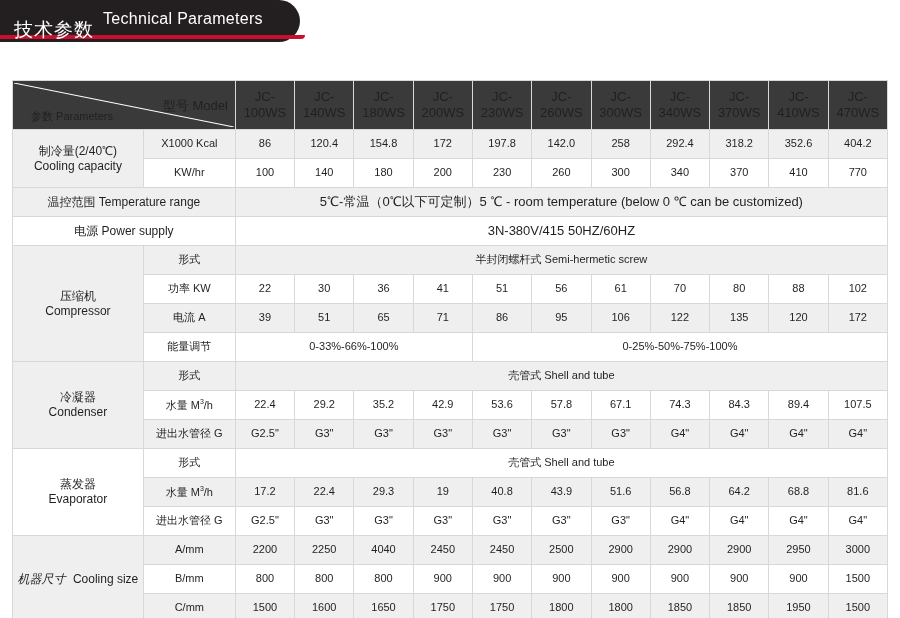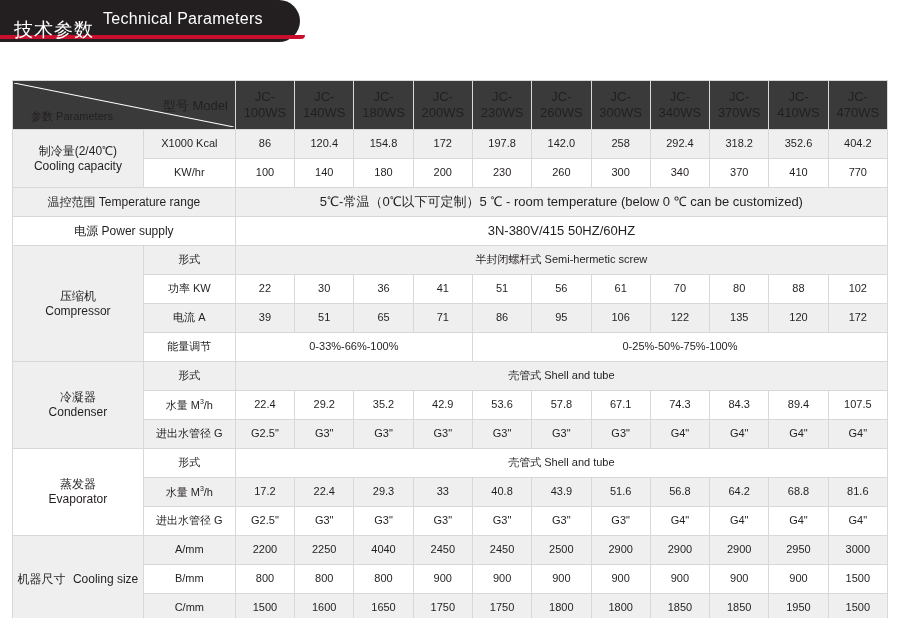--- a/index.html
+++ b/index.html
@@ -322,21 +322,21 @@
         <div>Evaporator</div>
       </td>
       <td class="sublabel">形式</td>
       <td colspan="11">壳管式 Shell and tube</td>
     </tr>
     <tr class="shade">
       <td class="sublabel"><span>水量 M</span><sup>3</sup><span>/h</span></td>
       <td>17.2</td>
       <td>22.4</td>
       <td>29.3</td>
-      <td>33</td>
+      <td>19</td>
       <td>40.8</td>
       <td>43.9</td>
       <td>51.6</td>
       <td>56.8</td>
       <td>64.2</td>
       <td>68.8</td>
       <td>81.6</td>
     </tr>
     <tr class="plain">
       <td class="sublabel">进出水管径 G</td>
@@ -348,21 +348,21 @@
       <td>G3"</td>
       <td>G3"</td>
       <td>G4"</td>
       <td>G4"</td>
       <td>G4"</td>
       <td>G4"</td>
     </tr>
 
     <tr class="shade">
       <td class="rowlabel" rowspan="3">
-        <span style="margin-right: 4px;">机器尺寸</span>
+        <span style="margin-right: 4px; font-style: italic;">机器尺寸</span>
         <span>Cooling size</span>
       </td>
       <td class="sublabel">A/mm</td>
       <td>2200</td>
       <td>2250</td>
       <td>4040</td>
       <td>2450</td>
       <td>2450</td>
       <td>2500</td>
       <td>2900</td>

